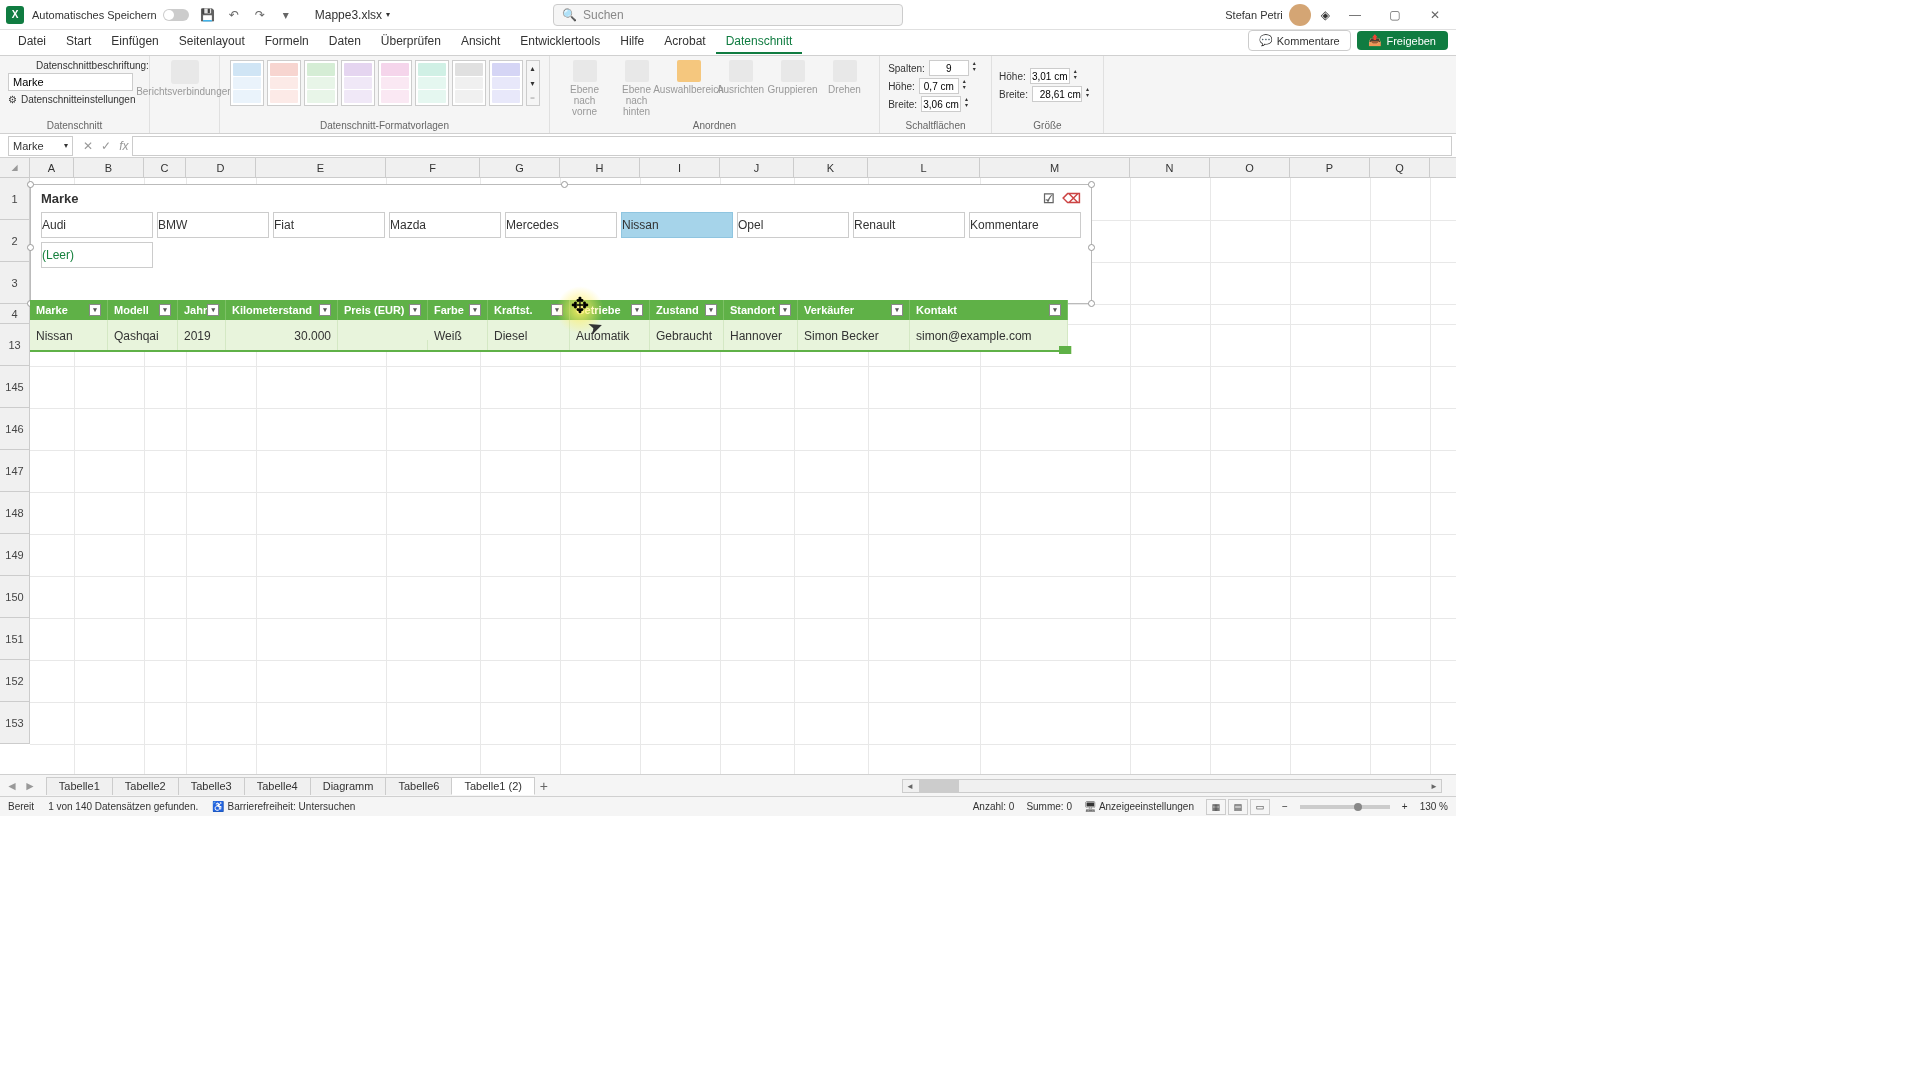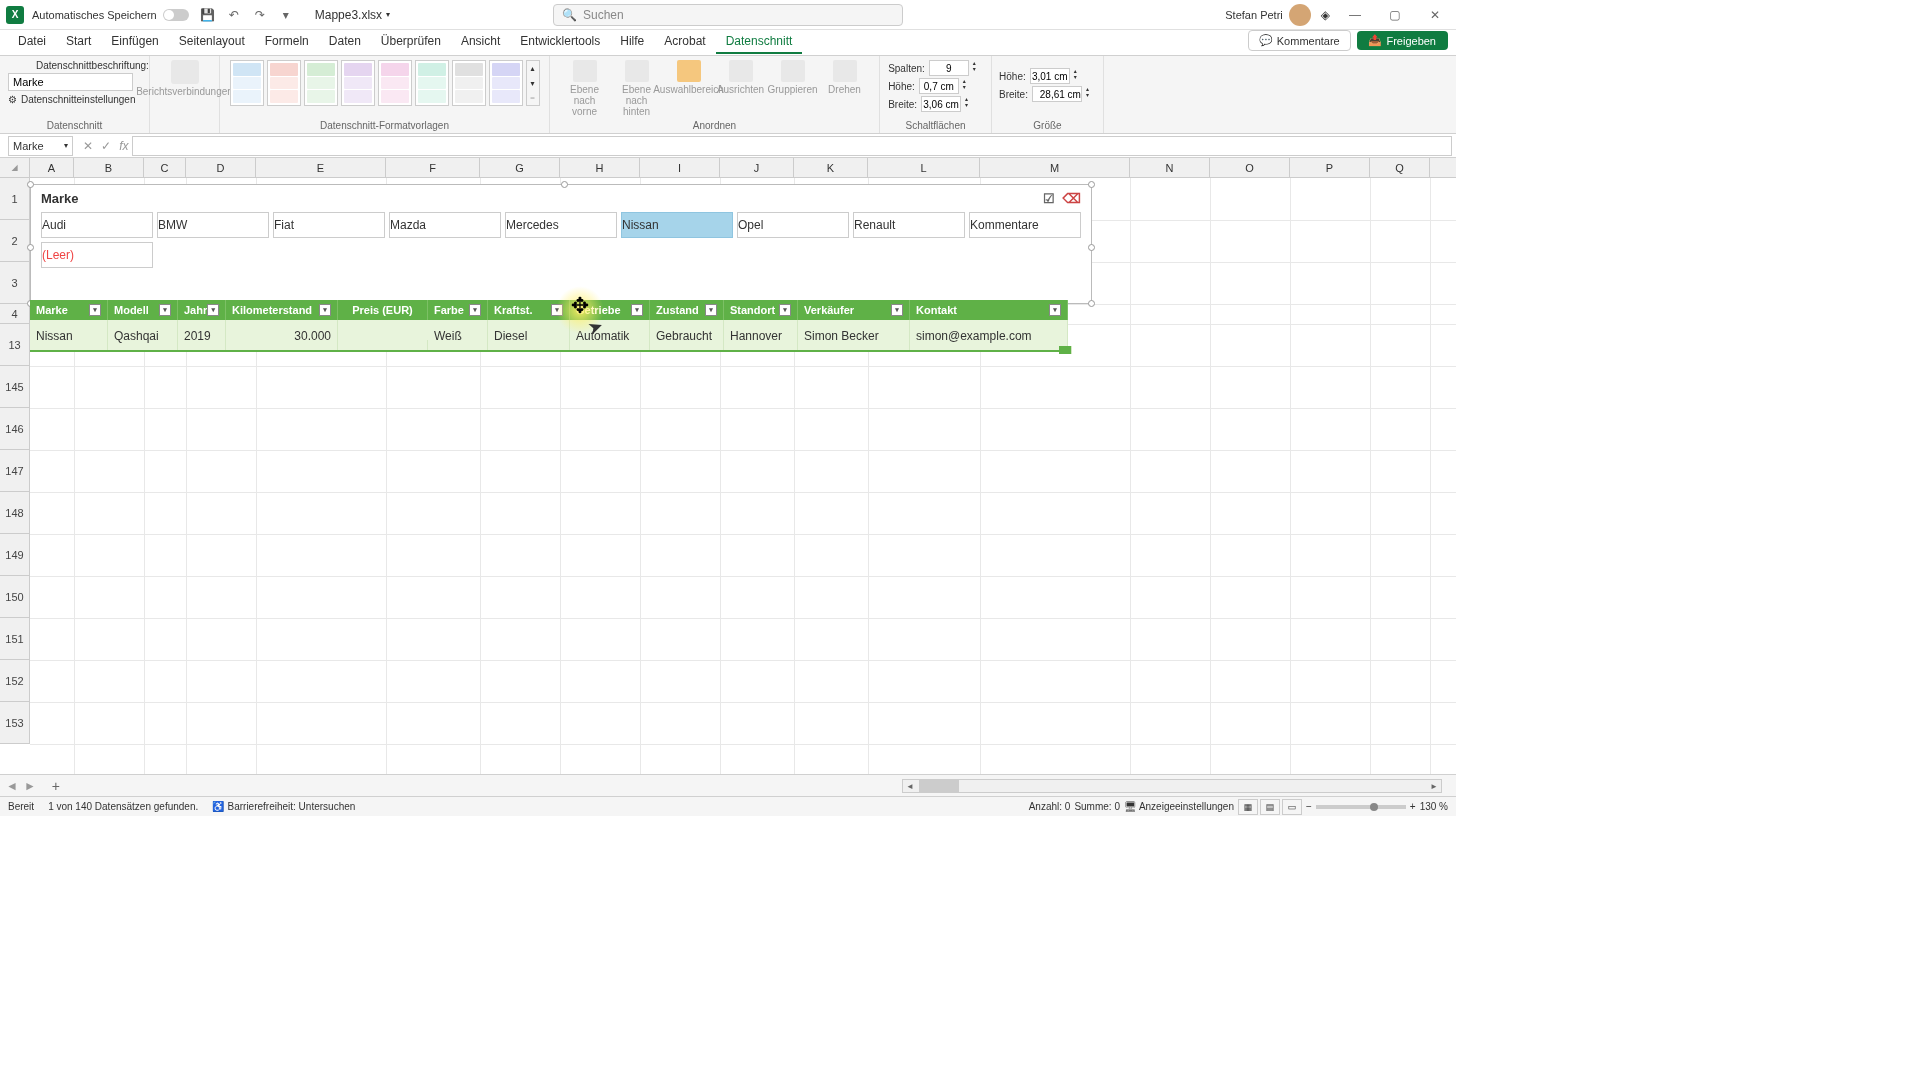--- a/index.html
+++ b/index.html
@@ -73,21 +73,21 @@
 .gridline-v { position: absolute; top: 0; bottom: 0; width: 1px; background: #e8e8e8; }
 .gridline-h { position: absolute; left: 0; right: 0; height: 1px; background: #e8e8e8; }
 
 
 .slicer { position: absolute; left: 30px; top: 26px; width: 1062px; height: 120px; background: #fff; border: 1px solid #bbb; padding: 6px 10px; }
 .slicer-header { display: flex; align-items: center; justify-content: space-between; font-size: 13px; font-weight: 600; }
 .slicer-icons { display: flex; gap: 8px; color: #666; }
 .slicer-items { display: flex; flex-wrap: wrap; gap: 4px; margin-top: 6px; }
 .slicer-item { width: 112px; height: 26px; border: 1px solid #ccc; padding: 0 0; display: flex; align-items: center; font-size: 12px; background: #fff; }
 .slicer-item.selected { background: #a6d4ea; border-color: #8fc5e0; }
-.slicer-item.blank { color: #ef4444; }
+.slicer-item.blank { color: #15803d; }
 .sel-handle { position: absolute; width: 7px; height: 7px; background: #fff; border: 1px solid #999; border-radius: 50%; }
 
 
 .table-header-row { position: absolute; left: 30px; top: 142px; height: 20px; background: #5fb147; display: flex; color: #fff; font-size: 11px; font-weight: 600; }
 .th-cell { padding: 0 6px; line-height: 20px; border-right: 1px solid #7cc065; display: flex; align-items: center; justify-content: space-between; overflow: hidden; }
 .filter-arrow { width: 12px; height: 12px; background: #fff; border: 1px solid #888; display: flex; align-items: center; justify-content: center; font-size: 7px; color: #555; flex-shrink: 0; }
 
 .data-row { position: absolute; left: 30px; height: 32px; background: #e8f4dc; display: flex; font-size: 12px; border-bottom: 2px solid #5fb147; }
 .data-row > div { padding: 0 6px; line-height: 32px; border-right: 1px solid #d4e8c4; overflow: hidden; white-space: nowrap; }
 .corner-mark { position: absolute; width: 8px; height: 8px; background: #5fb147; bottom: -4px; right: -4px; }
@@ -101,21 +101,21 @@
 .sheet-nav { display: flex; gap: 6px; margin-right: 10px; color: #999; }
 .sheet-tab { padding: 2px 12px; border: 1px solid #ccc; border-bottom: none; background: #f0f0f0; font-size: 11px; margin-right: -1px; }
 .sheet-tab.active { background: #fff; font-weight: 500; border-bottom: 1px solid #fff; }
 .sheet-add { width: 20px; text-align: center; font-size: 14px; color: #666; }
 .hscroll { position: absolute; right: 14px; width: 540px; height: 14px; background: #f0f0f0; border: 1px solid #ccc; display: flex; bottom: 3px; }
 .hscroll-thumb { width: 40px; background: #ccc; margin-left: 2px; }
 .hscroll-btn { width: 14px; display: flex; align-items: center; justify-content: center; font-size: 8px; color: #666; }
 
 
 .status-bar { position: absolute; bottom: 0; height: 20px; left: 0; right: 0; background: #f5f5f5; border-top: 1px solid #d0d0d0; display: flex; align-items: center; padding: 0 8px; font-size: 10px; gap: 14px; }
-.status-right { margin-left: auto; display: flex; gap: 4px; align-items: center; }
+.status-right { margin-left: auto; display: flex; gap: 12px; align-items: center; }
 .view-btns { display: flex; gap: 2px; }
 .view-btn { width: 20px; height: 16px; border: 1px solid #ccc; display: flex; align-items: center; justify-content: center; font-size: 9px; }
 .zoom-slider { width: 90px; height: 4px; background: #ccc; position: relative; }
 .zoom-slider::after { content: ""; position: absolute; width: 8px; height: 8px; background: #888; border-radius: 50%; top: -2px; left: 60%; }
 
 .ribbon-collapse { position: absolute; right: 4px; bottom: 2px; font-size: 10px; color: #666; }
 </style>
 </head>
 <body>
 
@@ -445,21 +445,21 @@
         <span class="filter-arrow">▾</span>
       </div>
       <div class="th-cell" style="width: 48px;">
         <span>Jahr</span>
         <span class="filter-arrow">▾</span>
       </div>
       <div class="th-cell" style="width: 112px;">
         <span>Kilometerstand</span>
         <span class="filter-arrow">▾</span>
       </div>
-      <div class="th-cell" style="width: 90px; flex-direction: column;">
+      <div class="th-cell" style="width: 90px;">
         <span>Preis (EUR)</span>
         <span class="filter-arrow">▾</span>
       </div>
       <div class="th-cell" style="width: 60px;">
         <span>Farbe</span>
         <span class="filter-arrow">▾</span>
       </div>
       <div class="th-cell" style="width: 82px;">
         <span>Kraftst.</span>
         <span class="filter-arrow">▾</span>
@@ -504,20 +504,29 @@
   <div class="cursor-glow" style="left:556px; top:128px"></div>
   <div class="move-cursor" style="left:580px; top:148px">✥</div>
   <div style="position:absolute;left:588px;top:158px;font-size:18px;transform:rotate(-20deg)">➤</div>
 </div>
 
 <div class="sheet-bar">
   <div class="sheet-nav">
     <span>◄</span>
     <span>►</span>
   </div>
+  <div id="sheet-tabs" style="display:flex">
+      <div class="sheet-tab">Tabelle1</div>
+      <div class="sheet-tab">Tabelle2</div>
+      <div class="sheet-tab">Tabelle3</div>
+      <div class="sheet-tab">Tabelle4</div>
+      <div class="sheet-tab">Diagramm</div>
+      <div class="sheet-tab">Tabelle6</div>
+      <div class="sheet-tab active">Tabelle1 (2)</div>
+    </div>
   <div class="sheet-add">+</div>
   <div class="hscroll">
     <div class="hscroll-btn">◄</div>
     <div class="hscroll-thumb"></div>
     <div style="flex:1"></div>
     <div class="hscroll-btn">►</div>
   </div>
 </div>
 
 <div class="status-bar">

